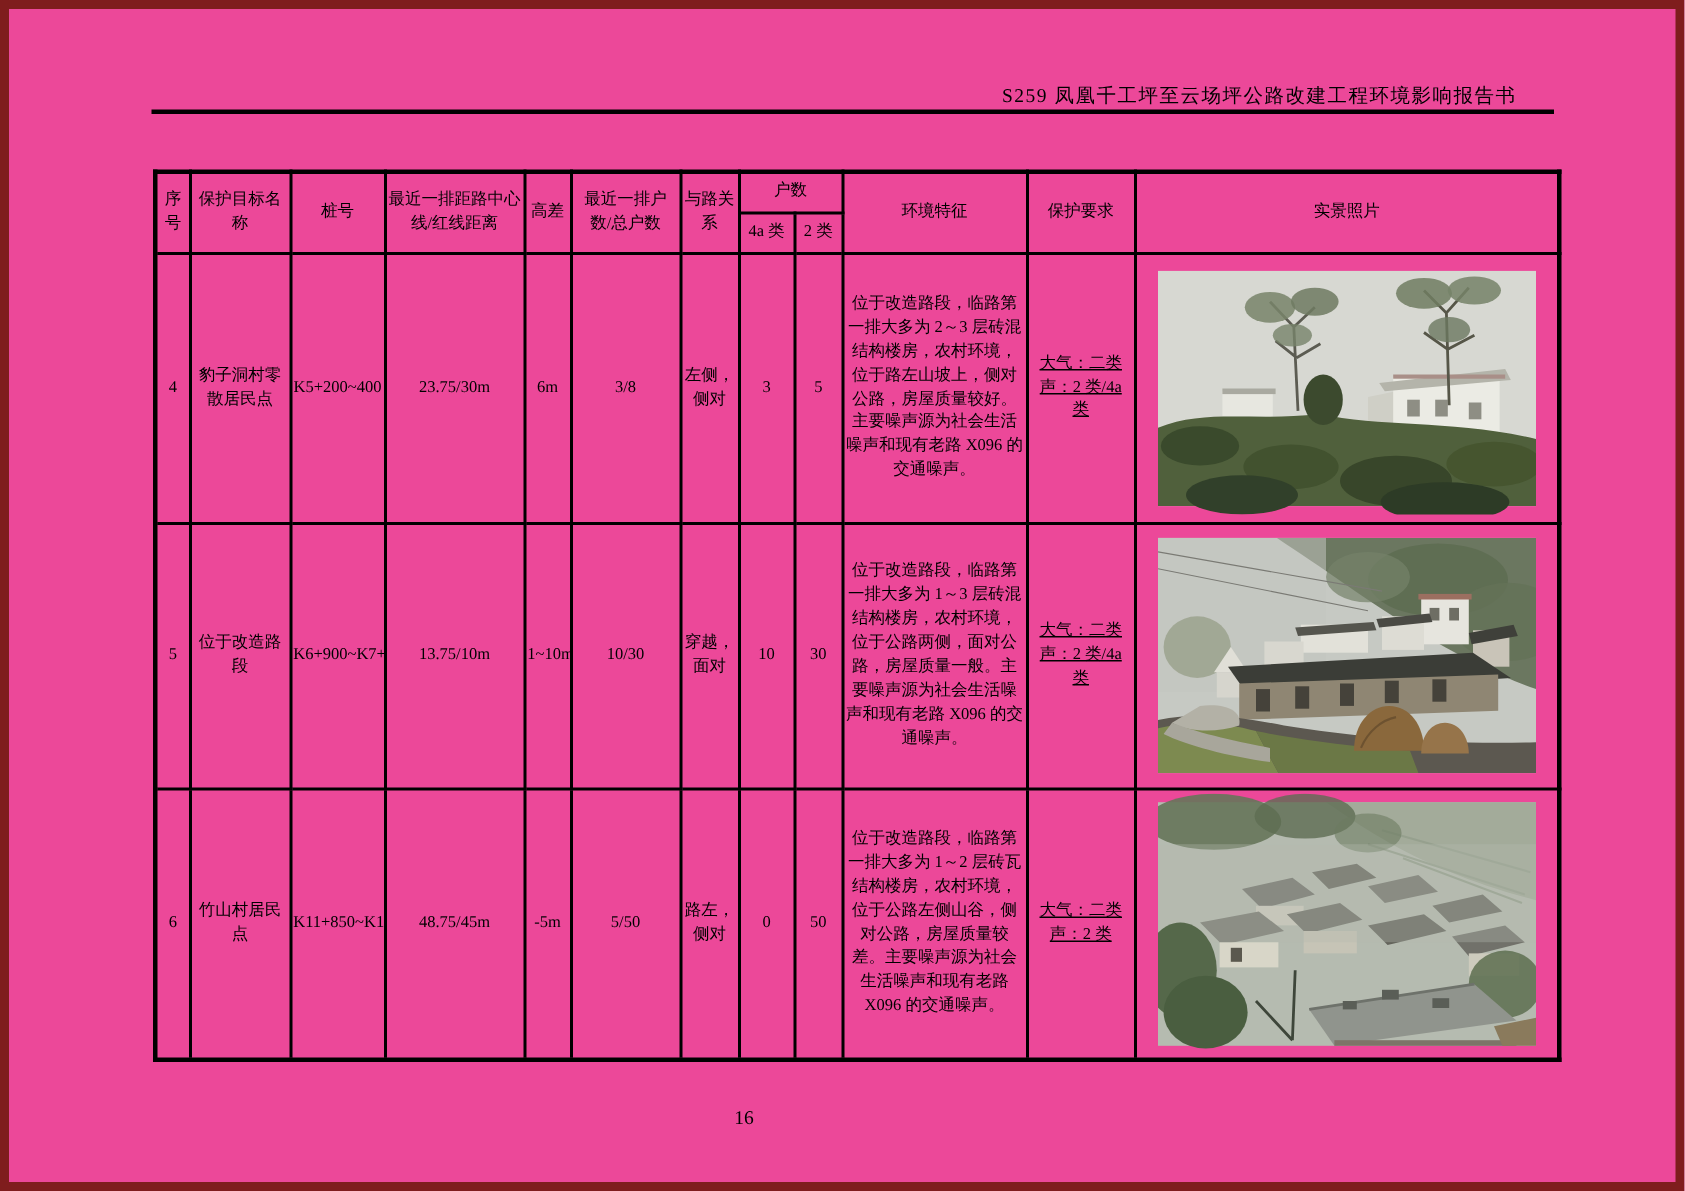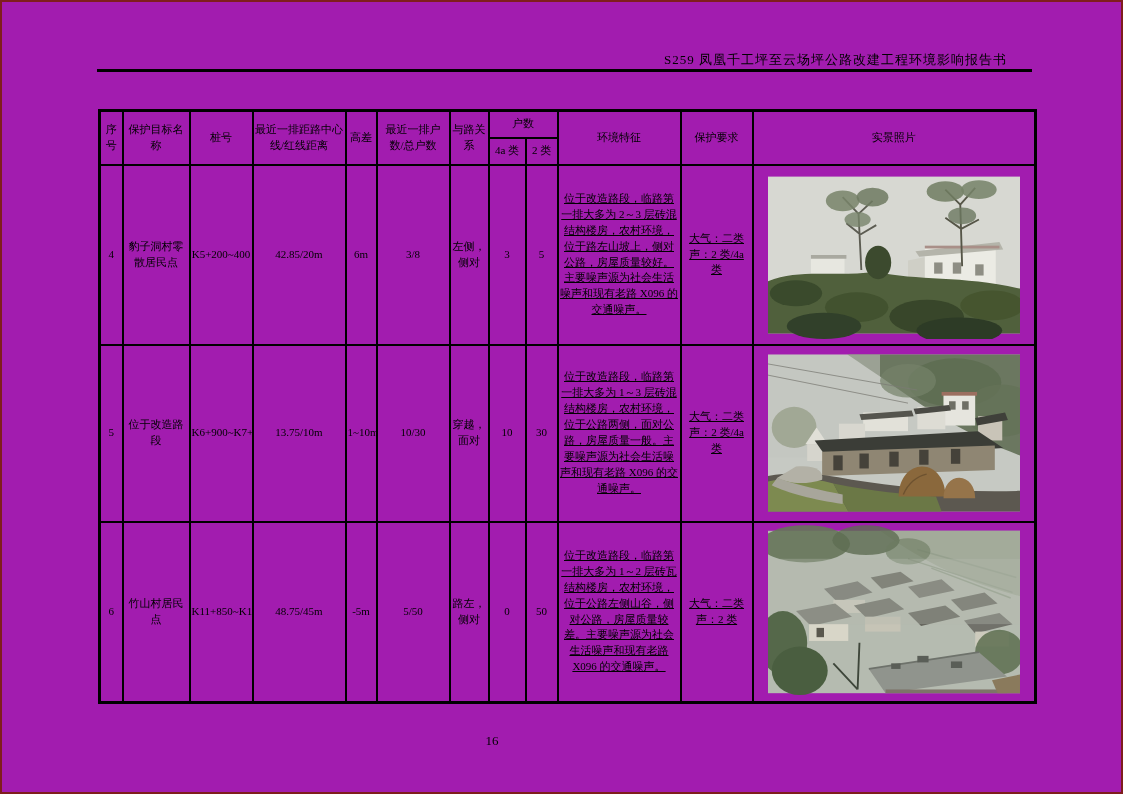--- a/index.html
+++ b/index.html
@@ -1,25 +1,25 @@
 <!DOCTYPE html>
 <html><head>
 <meta charset="utf-8">
 <style>
   * { margin: 0; padding: 0; box-sizing: border-box; }
   html, body { background: #e9e9e9; }
   .page {
     position: relative;
     width: 1123px;
     height: 794px;
-    background: #a21caf;
+    background: #ec4899;
     font-family: "Liberation Serif", "DejaVu Serif", serif;
     color: #000000;
     overflow: hidden;
-    border: 2px solid #7f1d1d;
+    border: 6px solid #7f1d1d;
   }
   .doc-header {
     position: absolute;
     top: 49px;
     left: 95px;
     width: 935px;
     text-align: right;
     padding-right: 25px;
     font-size: 13px;
     letter-spacing: 1px;
@@ -50,21 +50,21 @@
     font-weight: normal;
     line-height: 1.45;
     overflow: hidden;
   }
   table.main { border: 3px solid #000000; }
   thead tr.h1 { height: 27px; }
   thead tr.h2 { height: 27px; }
   tbody tr.r4 { height: 180px; }
   tbody tr.r5 { height: 177px; }
   tbody tr.r6 { height: 178px; }
-  td.env { padding: 2px 3px; line-height: 1.55; text-decoration: underline; }
+  td.env { padding: 2px 3px; line-height: 1.55; }
   td.req { white-space: pre-line; padding: 2px 4px; text-decoration: underline; }
   td.photo-cell { padding: 4px 8px 4px 14px; }
   td.photo-cell svg { display: block; margin: 0 auto; }
   .page-number {
     position: absolute;
     top: 731px;
     left: 0;
     width: 980px;
     text-align: center;
     font-size: 13px;
@@ -112,21 +112,21 @@
       <tr class="h2">
         <th>4a 类</th>
         <th>2 类</th>
       </tr>
     </thead>
     <tbody>
       <tr class="r4">
         <td>4</td>
         <td>豹子洞村零散居民点</td>
         <td>K5+200~400</td>
-        <td>42.85/20m</td>
+        <td>23.75/30m</td>
         <td>6m</td>
         <td>3/8</td>
         <td>左侧，侧对</td>
         <td>3</td>
         <td>5</td>
         <td class="env">位于改造路段，临路第一排大多为 2～3 层砖混结构楼房，农村环境，位于路左山坡上，侧对公路，房屋质量较好。主要噪声源为社会生活噪声和现有老路 X096 的交通噪声。</td>
         <td class="req">大气：二类
 声：2 类/4a 类</td>
         <td class="photo-cell">
           <svg width="252" height="168" viewBox="0 0 270 168">

